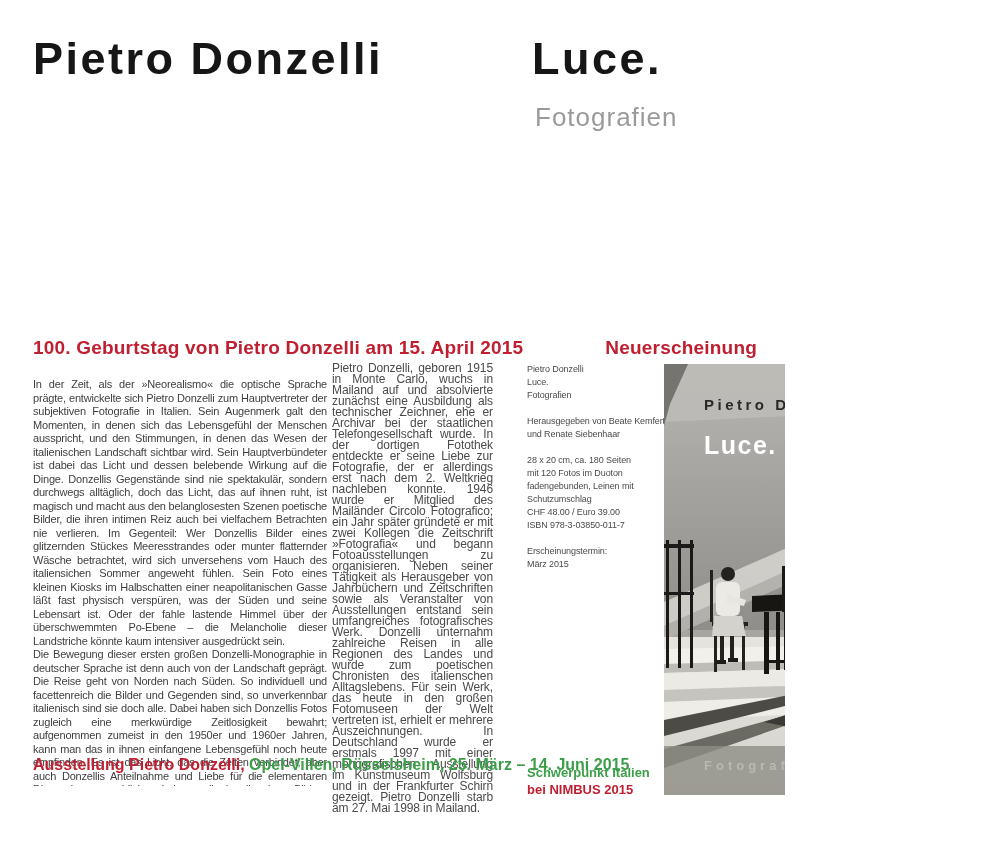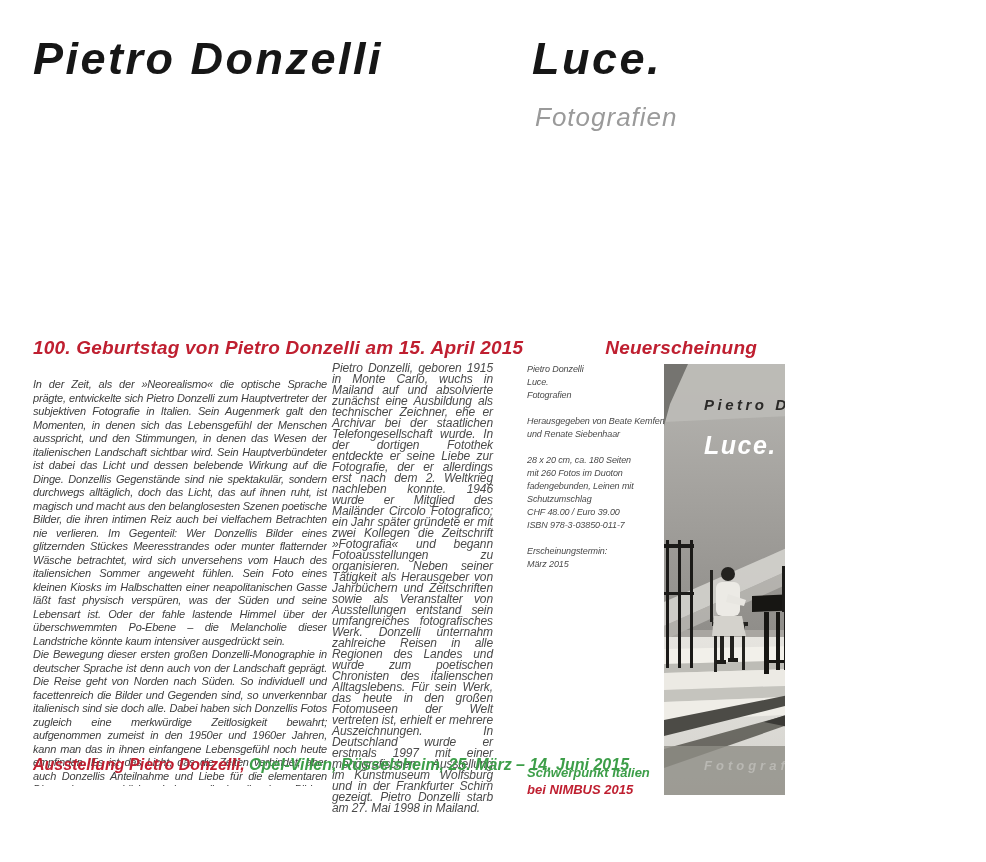--- a/index.html
+++ b/index.html
@@ -1,17 +1,17 @@
 <!DOCTYPE html>
 <html style="--red: #bf1f30; --green: #3d9e49; --gray-subtitle: #9a9a9a;"><head>
 <meta charset="utf-8">
 <style>
   html,body{margin:0;padding:0;background:#ffffff;}
   .page{position:relative;width:785px;height:862px;background:#fff;
-        font-family:"Liberation Sans",sans-serif;overflow:hidden;color:#3f3f3f;font-style:italic;}
+        font-family:"Liberation Sans",sans-serif;overflow:hidden;color:#3f3f3f;}
 
   
   .big-title{position:absolute;top:33px;font-weight:700;font-size:45px;
              letter-spacing:2.5px;color:#161616;white-space:nowrap;}
   .t-author{left:33px;}
   .t-book{left:532px;}
   .subtitle{position:absolute;left:535px;top:102px;font-size:26px;
             color:var(--gray-subtitle,#9a9a9a);letter-spacing:1px;}
 
   
@@ -77,21 +77,21 @@
       <div class="info-line">Pietro Donzelli</div>
       <div class="info-line">Luce.</div>
       <div class="info-line">Fotografien</div>
     </div>
     <div class="info-group">
       <div class="info-line">Herausgegeben von Beate Kemfert</div>
       <div class="info-line">und Renate Siebenhaar</div>
     </div>
     <div class="info-group">
       <div class="info-line">28 x 20 cm, ca. 180 Seiten</div>
-      <div class="info-line">mit 260 Fotos im Duoton</div>
+      <div class="info-line">mit 120 Fotos im Duoton</div>
       <div class="info-line">fadengebunden, Leinen mit</div>
       <div class="info-line">Schutzumschlag</div>
       <div class="info-line">CHF 48.00 / Euro 39.00</div>
       <div class="info-line">ISBN 978-3-03850-011-7</div>
     </div>
     <div class="info-group">
       <div class="info-line">Erscheinungstermin:</div>
       <div class="info-line">März 2015</div>
     </div>
   </div>

